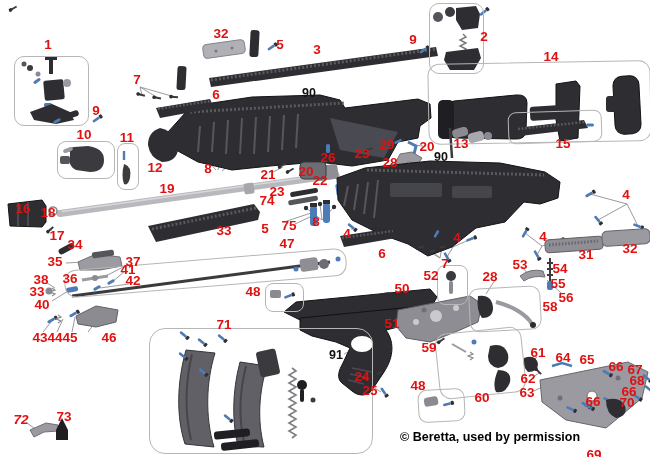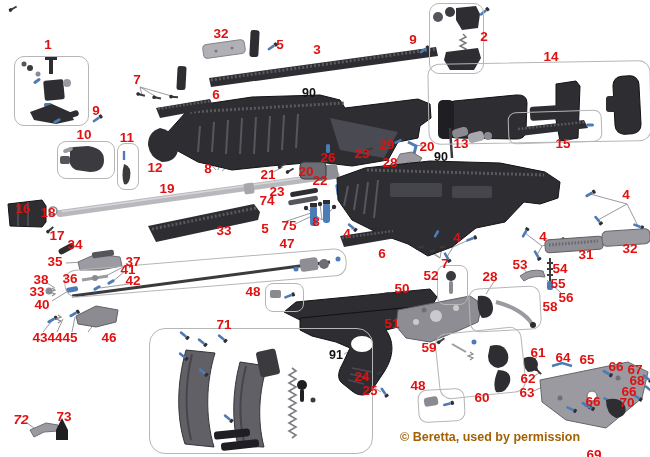--- a/index.html
+++ b/index.html
@@ -6,21 +6,21 @@
   .stage{position:relative;width:650px;height:457px;background:#fff;overflow:hidden;
          font-family:"Liberation Sans",sans-serif;}
   .stage svg{position:absolute;left:0;top:0;}
   .layer{position:absolute;left:0;top:0;width:650px;height:457px;}
   .plabel{position:absolute;transform:translate(-50%,-50%);
           font:bold 13.5px "Liberation Sans",sans-serif;color:#e01111;
           white-space:nowrap;line-height:1;}
   .plabel.black{color:#111;font-size:12.5px;}
   .gbox{position:absolute;border:1.4px solid #b6b6b6;background:transparent;}
   .copyright{position:absolute;left:400px;top:430px;
-             font:600 12.5px "Liberation Sans",sans-serif;color:#a16207;}
+             font:600 12.5px "Liberation Sans",sans-serif;color:#000000;}
 </style>
 </head>
 <body>
 
 <div class="stage">
 
 <svg width="650" height="457" viewBox="0 0 650 457">
   <defs>
     <g id="scrb">
           <rect x="-5" y="-1.3" width="8" height="2.6" rx="1" fill="#4d7bb5"></rect>

